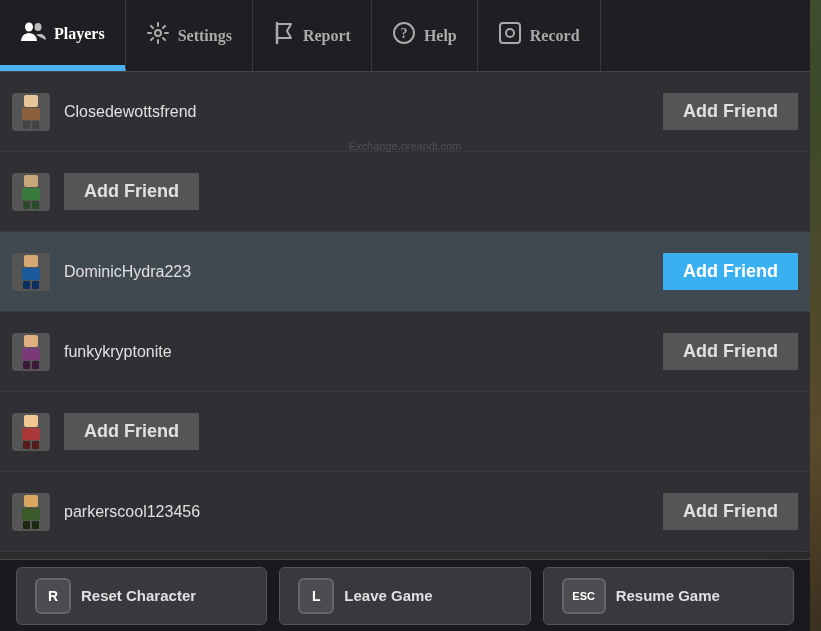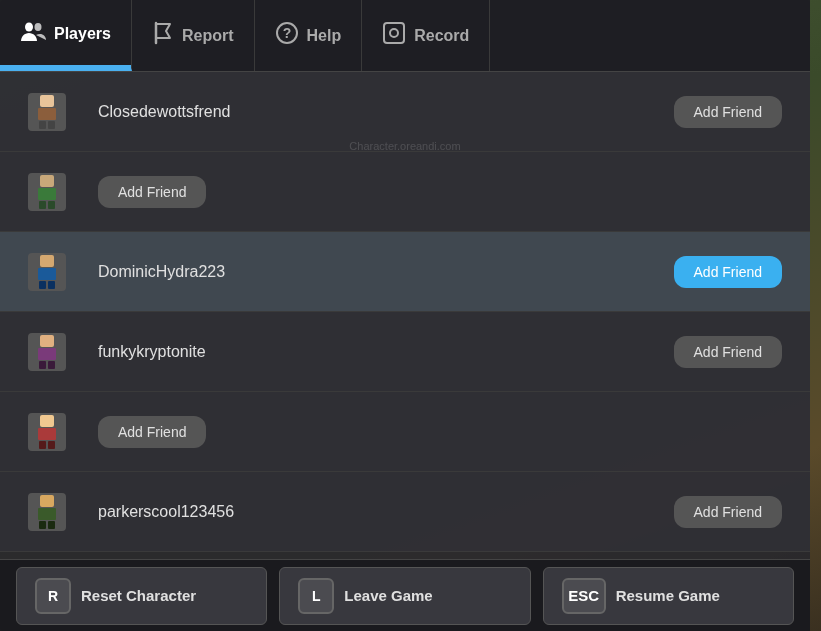--- a/index.html
+++ b/index.html
@@ -49,20 +49,21 @@
       align-items: center;
       gap: 8px;
       padding: 16px 20px;
       cursor: pointer;
       color: #aaa;
       font-size: 16px;
       font-weight: 600;
       position: relative;
       border-right: 1px solid #3a3a3a;
       transition: color 0.2s;
+      font-family: Liberation Serif, serif;
     }
 
     .nav-item.active {
       color: #fff;
       border-bottom: 3px solid #4ab0f0;
     }
 
     .nav-item.active::after {
       content: '';
       position: absolute;
@@ -93,25 +94,25 @@
       background: #333;
     }
     .player-list-container::-webkit-scrollbar-thumb {
       background: #666;
       border-radius: 4px;
     }
 
     .player-row {
       display: flex;
       align-items: center;
-      padding: 0 28px;
+      padding: 0 12px;
       height: 80px;
       border-bottom: 1px solid #3a3a3a;
       background: rgba(50, 50, 55, 0.7);
-      gap: 32px;
+      gap: 14px;
     }
 
     .player-row.selected {
       background: rgba(70, 80, 90, 0.8);
     }
 
     .player-avatar {
       width: 38px;
       height: 38px;
       border-radius: 4px;
@@ -162,24 +163,24 @@
       flex: 1;
       color: #e0e0e0;
       font-size: 16px;
       font-weight: 500;
     }
 
     .add-friend-btn {
       background: #555;
       color: #e0e0e0;
       border: none;
-      border-radius: 12px;
+      border-radius: 1px;
       padding: 8px 20px;
-      font-size: 14px;
-      font-weight: 400;
+      font-size: 18px;
+      font-weight: 700;
       cursor: pointer;
       white-space: nowrap;
       transition: background 0.2s;
     }
 
     .add-friend-btn.highlighted {
       background: #3ab0f0;
       color: #fff;
     }
 
@@ -254,20 +255,29 @@
         <svg width="26" height="26" viewBox="0 0 26 26" fill="none">
           <ellipse cx="9" cy="9" rx="4" ry="4.5" fill="white"></ellipse>
           <ellipse cx="18" cy="9" rx="3.5" ry="4" fill="white" opacity="0.7"></ellipse>
           <path d="M1 23c0-4.4 3.6-8 8-8s8 3.6 8 8" fill="white"></path>
           <path d="M16 17c1.2-.6 2.6-.9 4-.9 3.3 0 6 2.7 6 6" fill="white" opacity="0.7"></path>
         </svg>
       </span>
       <span>Players</span>
     </div>
 
+    <div class="nav-item">
+      <span class="nav-icon">
+        <svg width="24" height="24" viewBox="0 0 24 24" fill="none">
+          <circle cx="12" cy="12" r="3" stroke="#aaa" stroke-width="2"></circle>
+          <path d="M12 2v3M12 19v3M2 12h3M19 12h3M4.93 4.93l2.12 2.12M16.95 16.95l2.12 2.12M4.93 19.07l2.12-2.12M16.95 7.05l2.12-2.12" stroke="#aaa" stroke-width="2" stroke-linecap="round"></path>
+        </svg>
+      </span>
+      <span>Settings</span>
+    </div>
 
     <div class="nav-item">
       <span class="nav-icon">
         <svg width="22" height="24" viewBox="0 0 22 24" fill="none">
           <line x1="4" y1="2" x2="4" y2="22" stroke="#aaa" stroke-width="2.5" stroke-linecap="round"></line>
           <path d="M4 3 L18 3 L14 10 L18 17 L4 17" fill="none" stroke="#aaa" stroke-width="2" stroke-linejoin="round"></path>
         </svg>
       </span>
       <span>Report</span>
     </div>
@@ -286,21 +296,21 @@
       <span class="nav-icon">
         <svg width="24" height="24" viewBox="0 0 24 24" fill="none">
           <rect x="2" y="2" width="20" height="20" rx="3" stroke="#aaa" stroke-width="2"></rect>
           <circle cx="12" cy="12" r="4" stroke="#aaa" stroke-width="2"></circle>
         </svg>
       </span>
       <span>Record</span>
     </div>
   </nav>
 
-  <div class="watermark">Character.oreandi.com</div>
+  <div class="watermark">Exchange.oreandi.com</div>
 
   <div class="player-list-container">
 
     <div class="player-row">
       <div class="player-avatar">
         <div class="avatar-fig">
           <div class="head" style="background:#e8c49a;"></div>
           <div class="body" style="background:#8b5e3c;"></div>
           <div class="legs">
               <div class="leg" style="background:#444;"></div>
@@ -393,19 +403,19 @@
       <span class="key-badge">R</span>
       <span>Reset Character</span>
     </button>
 
     <button class="action-btn">
       <span class="key-badge">L</span>
       <span>Leave Game</span>
     </button>
 
     <button class="action-btn">
-      <span class="key-badge" style="font-size:15px; width:44px;">ESC</span>
+      <span class="key-badge" style="font-size:11px; width:44px;">ESC</span>
       <span>Resume Game</span>
     </button>
 
   </div>
 
 </div>
 
 </body></html>

